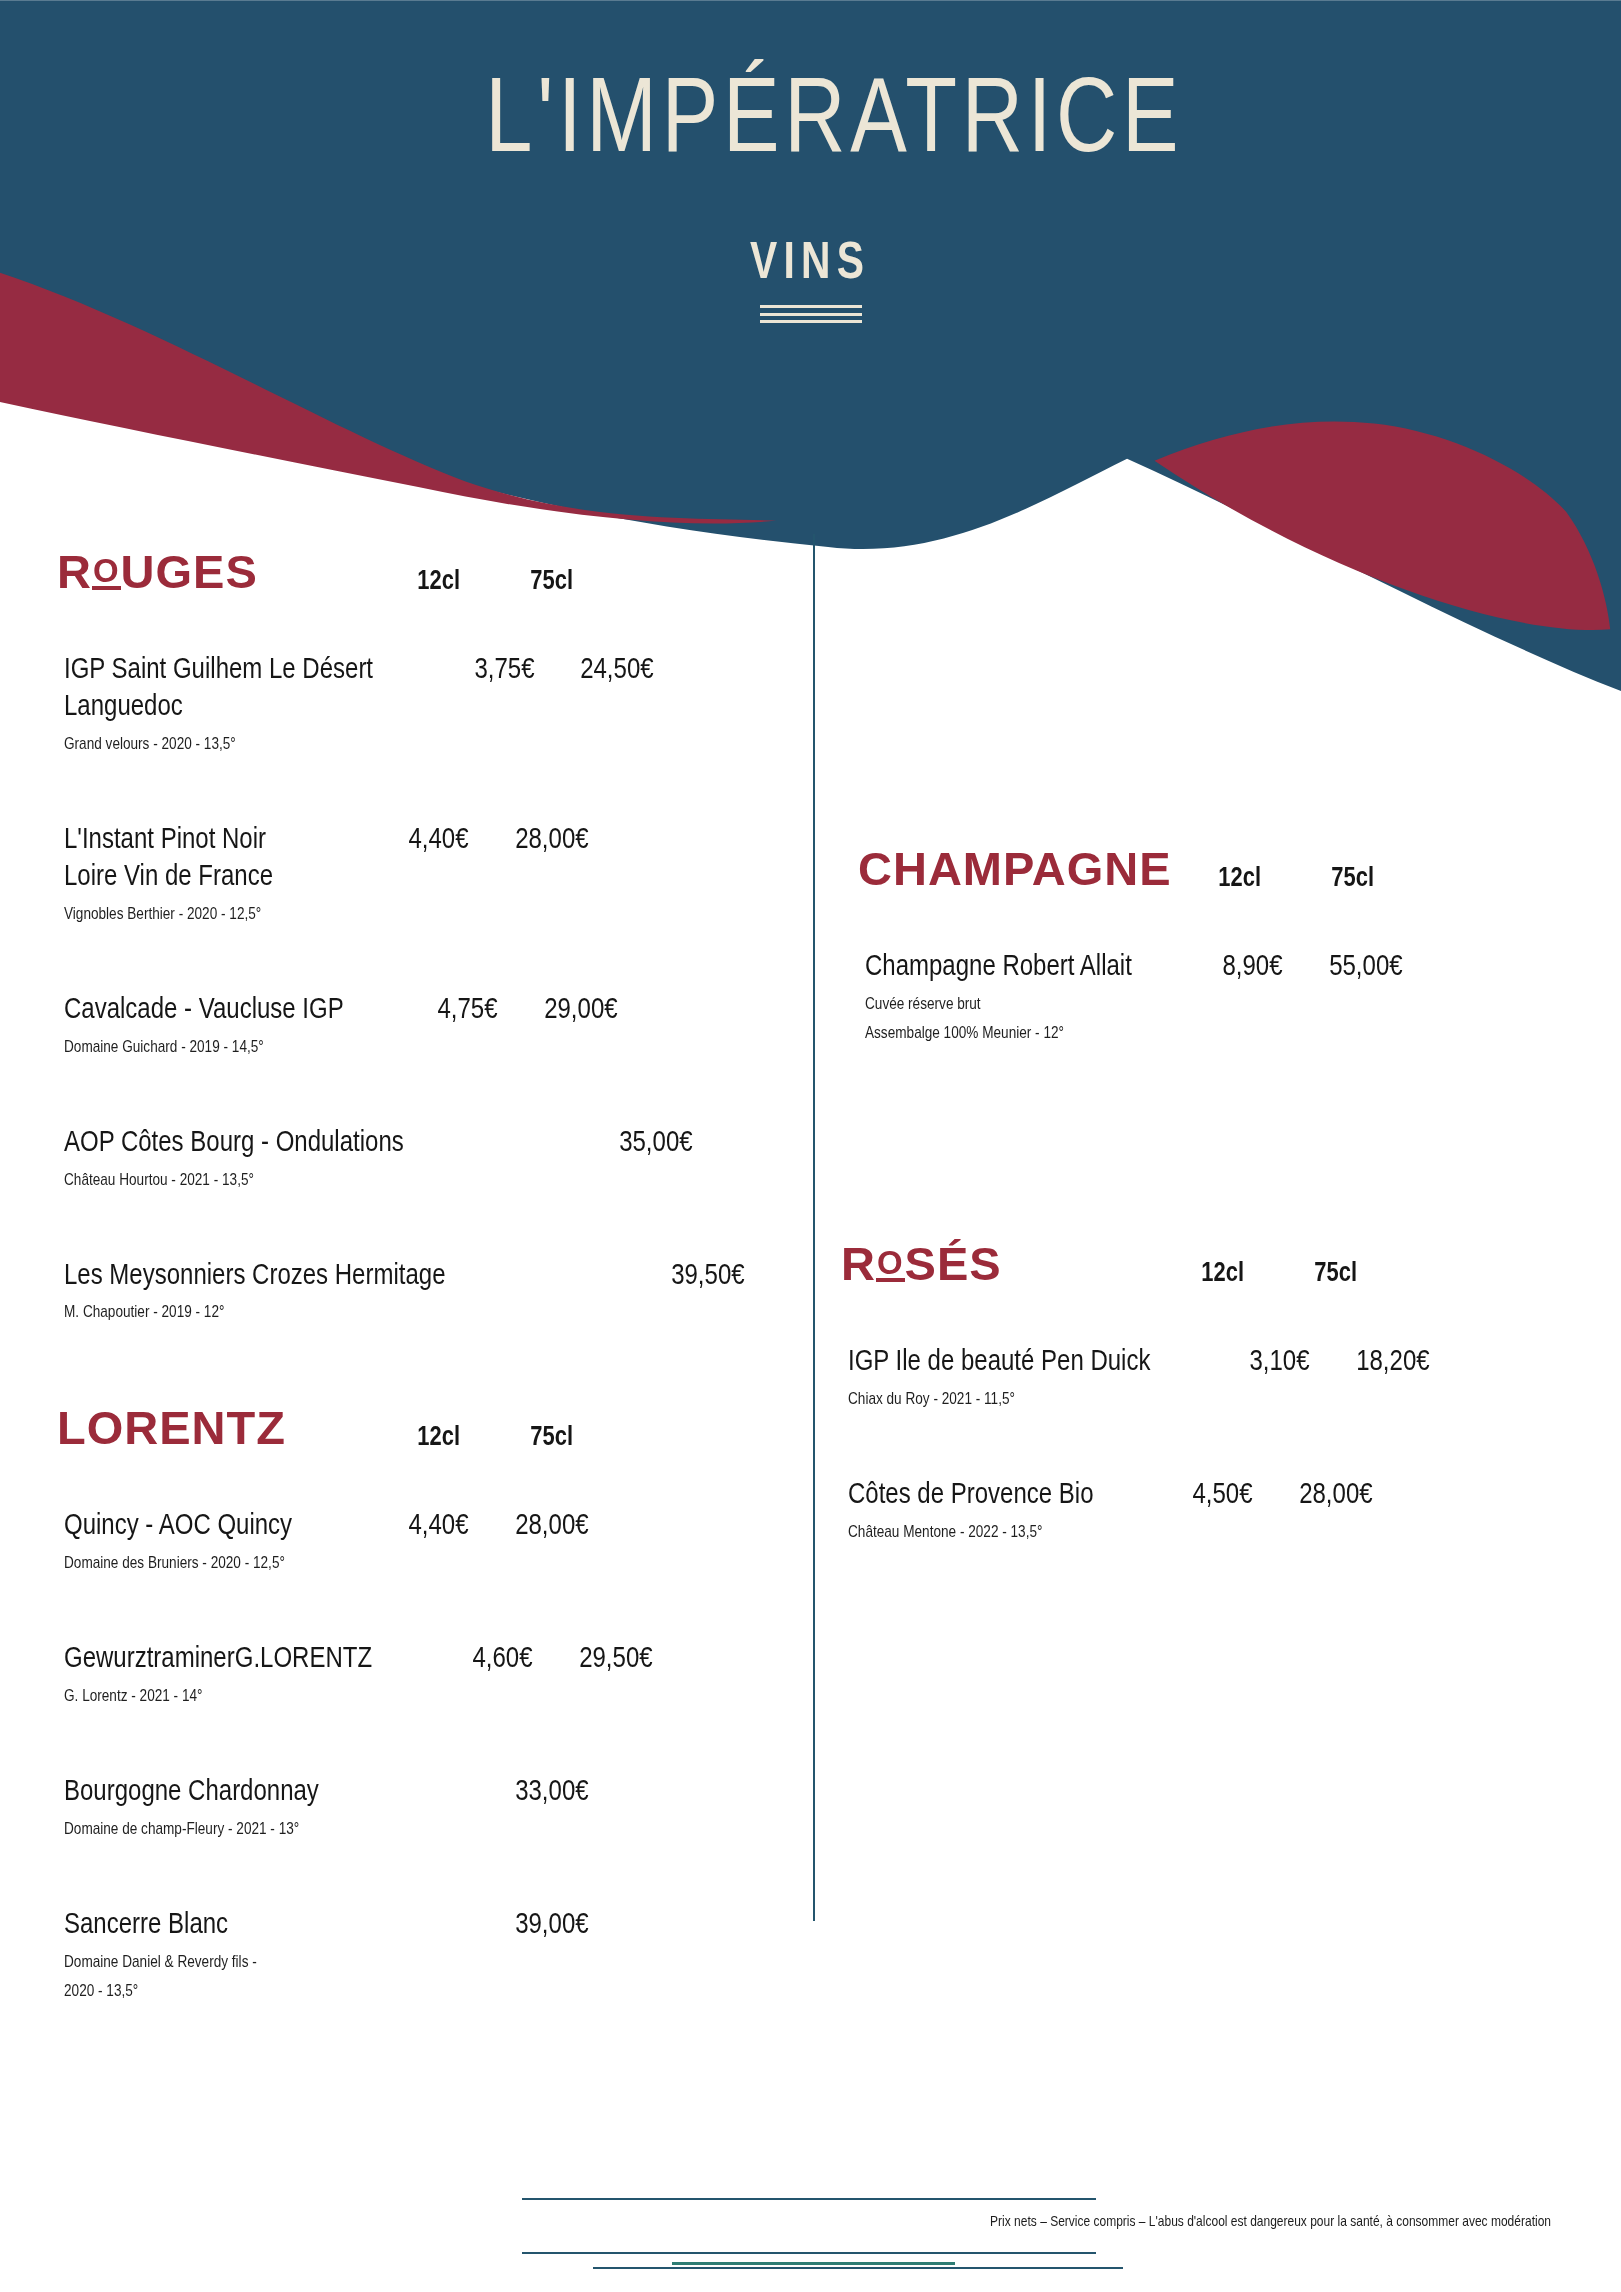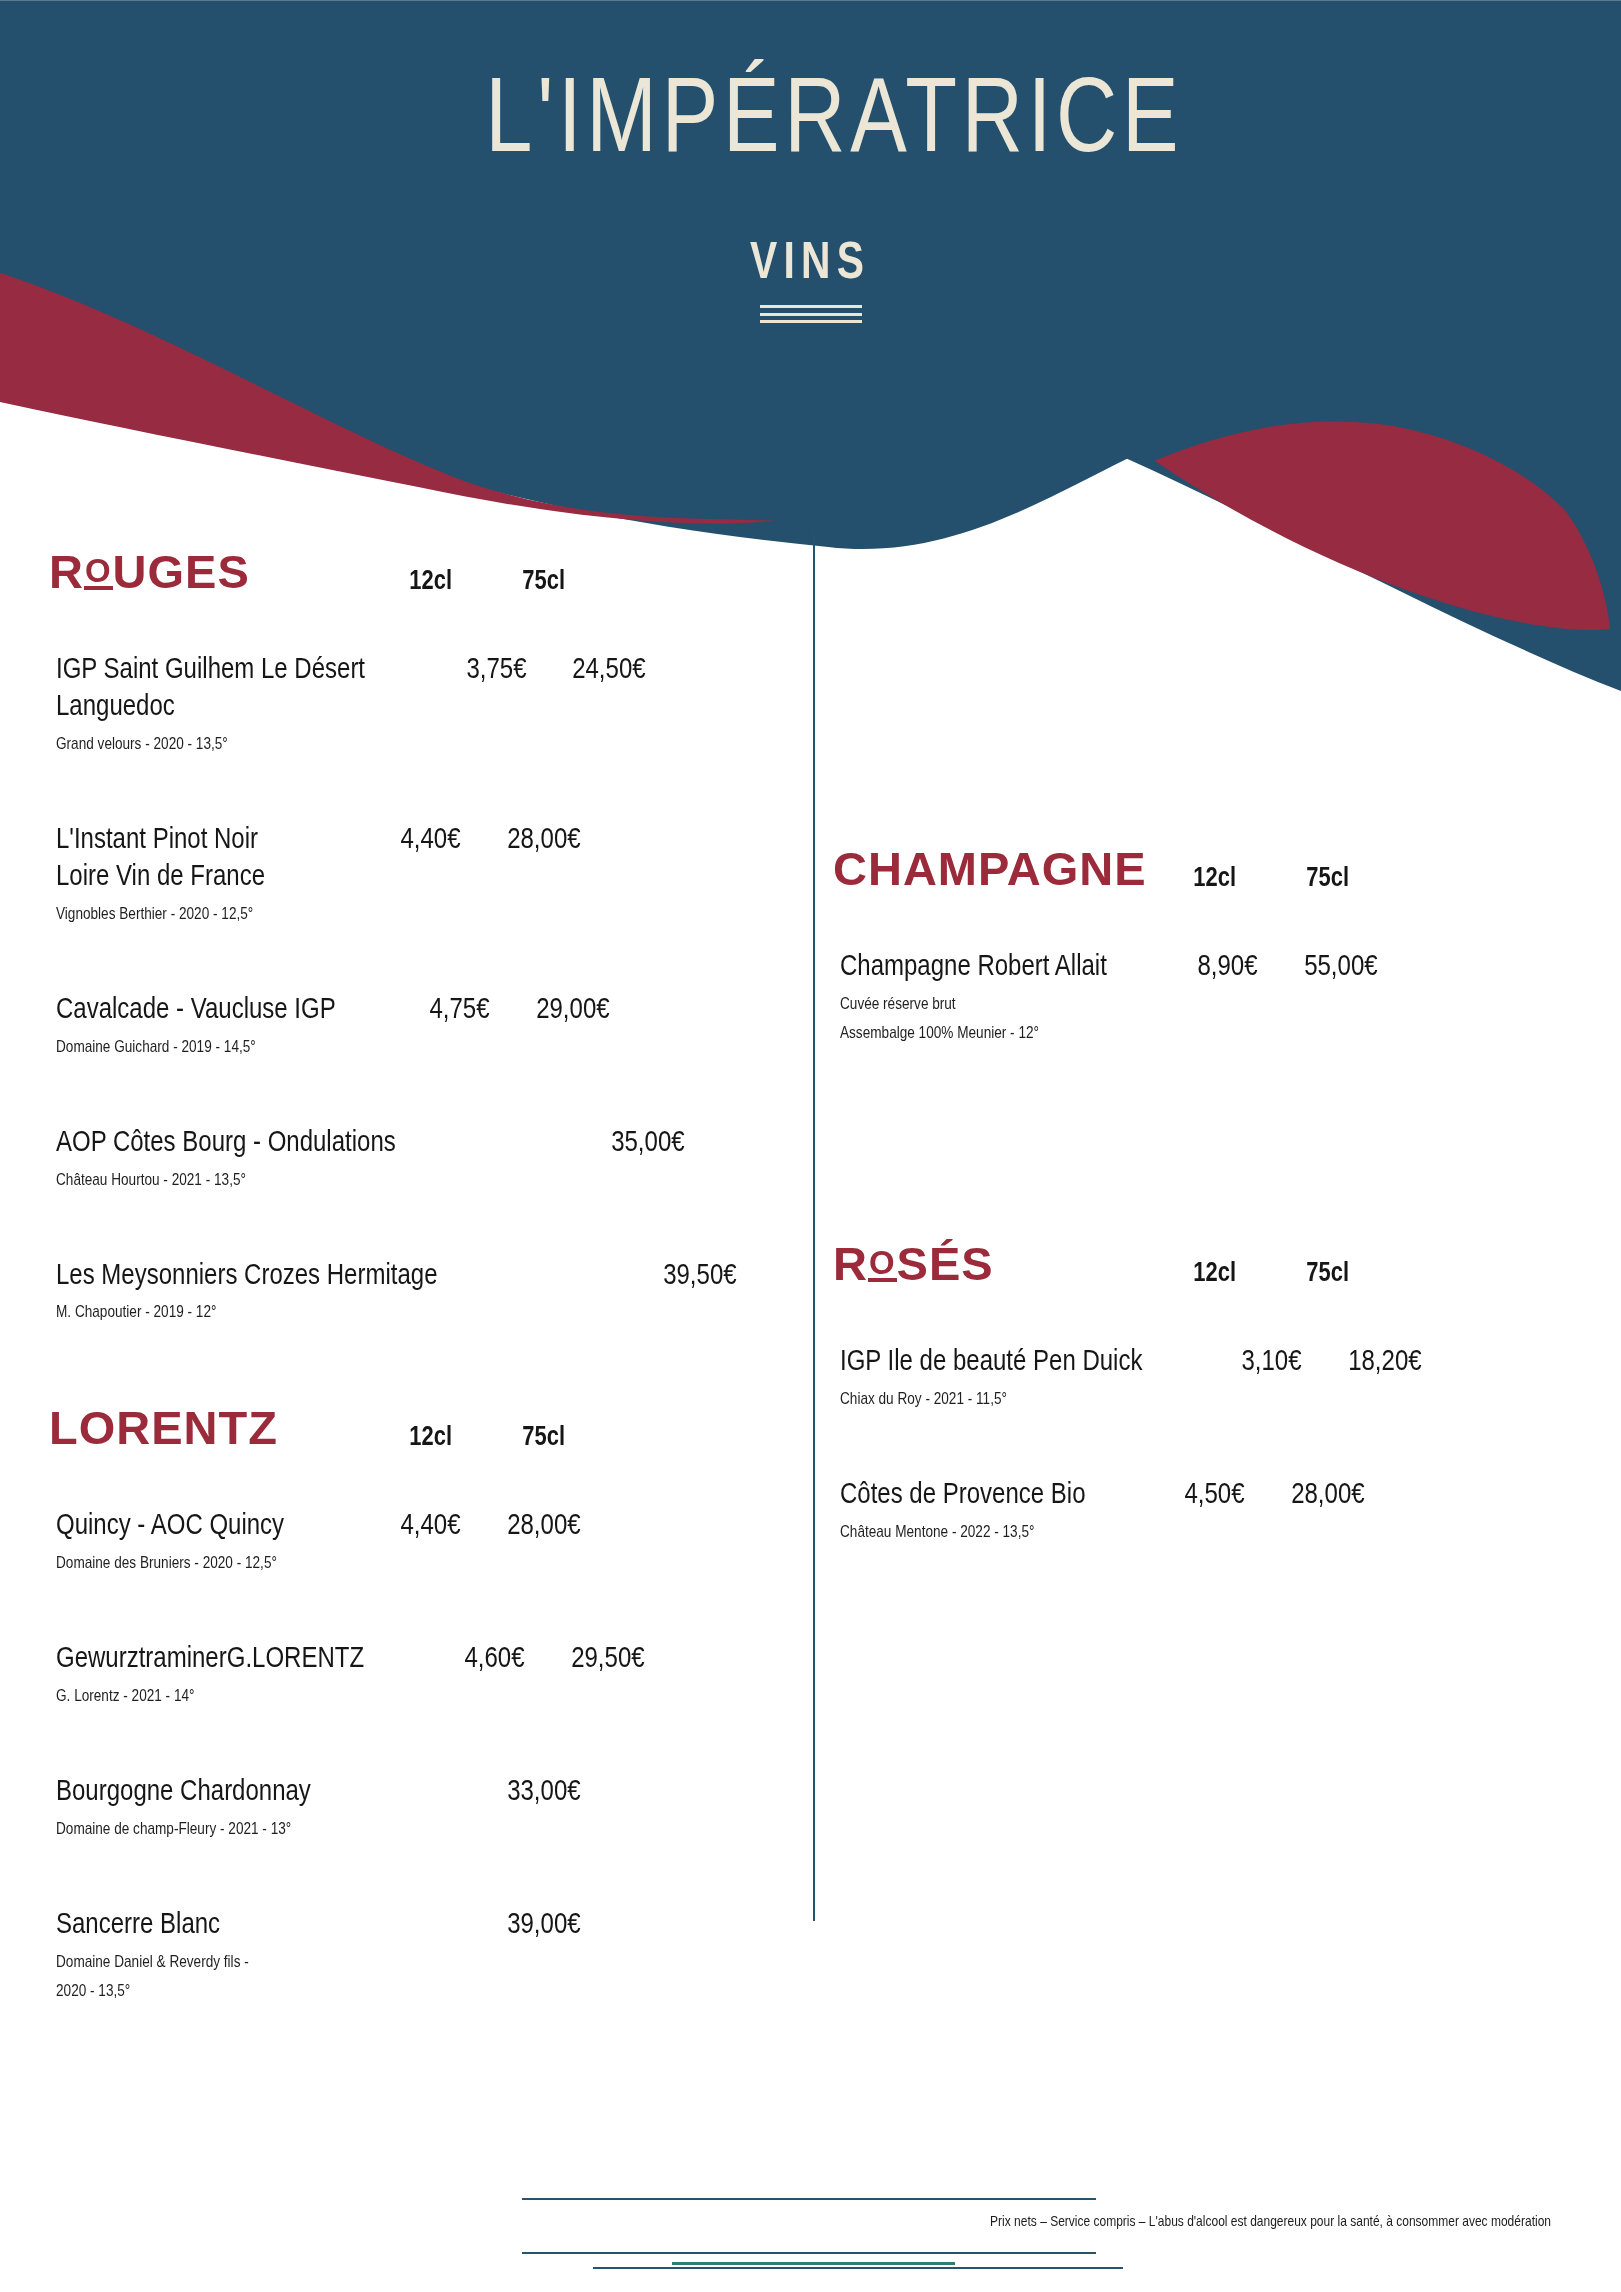--- a/index.html
+++ b/index.html
@@ -32,24 +32,24 @@
     position:absolute;top:235px;left:0;width:100%;text-align:center;
     font-size:51px;font-weight:600;letter-spacing:7.8px;color:var(--cream);line-height:1;
   }
   .logo-rules{position:absolute;top:300px;left:0;width:100%;text-align:center;}
   .logo-rules .bar{width:102px;height:2.9px;background:var(--cream);margin:4.9px auto 0 auto;}
 
   
   .divider{position:absolute;left:813px;top:534px;width:2px;height:1387px;background:var(--line-dark);}
 
   
-  .section{position:absolute;width:554px;}
+  .section{position:absolute;width:554px;margin-left:8px;}
   #sec-rouges{left:49px;top:534px;}
   #sec-blancs{left:49px;top:1390px;}
-  #sec-champagne{left:833px;top:831px;}
+  #sec-champagne{left:850px;top:831px;}
   #sec-roses{left:833px;top:1226px;}
 
   .sec-head{display:grid;grid-template-columns:1fr 108px 118px;align-items:end;margin-bottom:54px;min-height:61px;}
   .sec-title{font-size:47px;font-weight:700;color:var(--heading);line-height:1;letter-spacing:1px;}
   .small-o{display:inline-block;font-size:.70em;line-height:.95;vertical-align:.18em;border-bottom:4.9px solid currentColor;padding:0 1px;}
   .size-label{font-size:27.4px;font-weight:700;text-align:center;line-height:1.1;}
 
   .item{display:grid;grid-template-columns:1fr 108px 118px;margin-bottom:61px;}
   .name-cell{padding-left:6.9px;}
   .wine-name{font-size:30px;line-height:37px;font-weight:400;}

